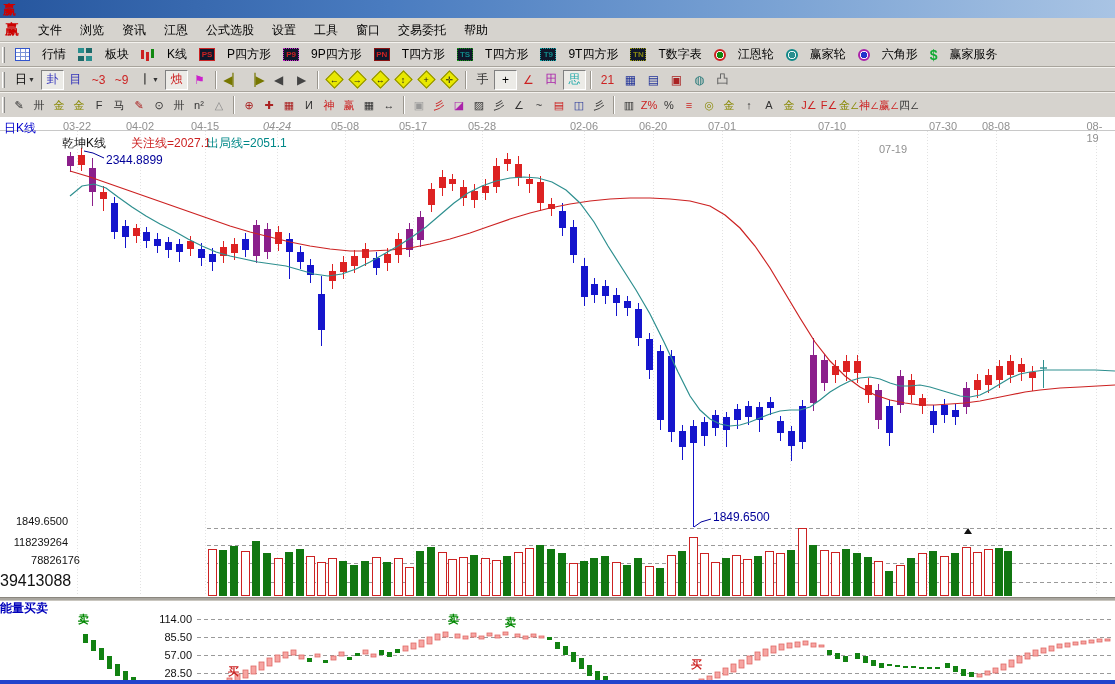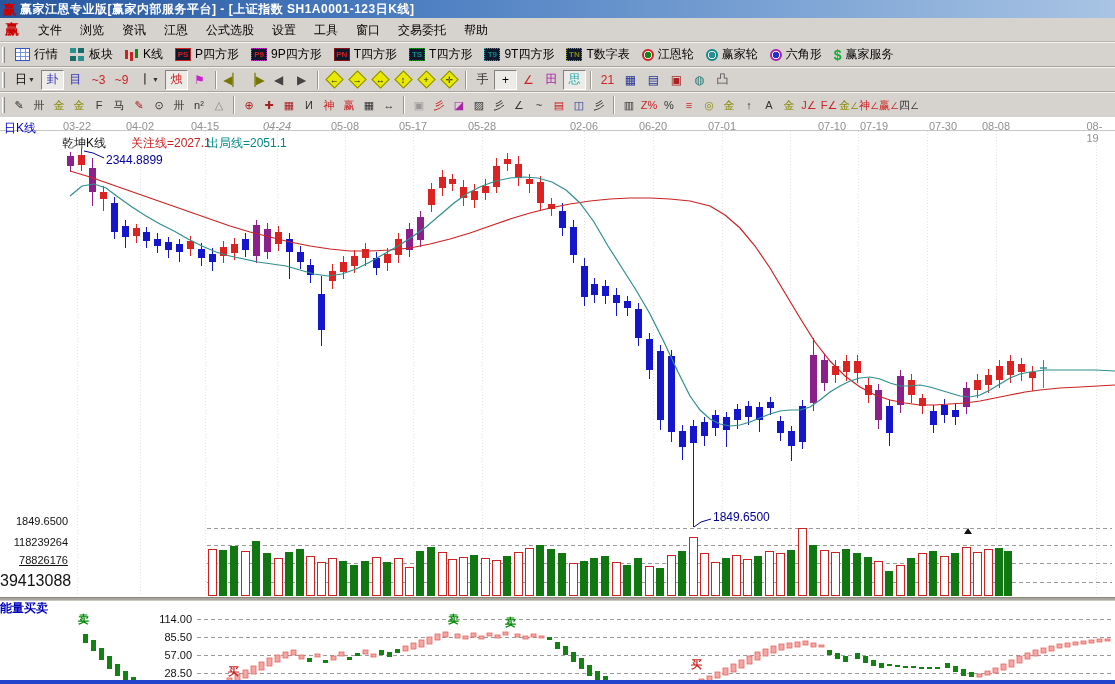--- a/index.html
+++ b/index.html
@@ -22,21 +22,21 @@
 
   
   .toolbar { position:absolute; left:0; width:1115px; background:#d6d3ce;
     display:flex; align-items:center; border-top:1px solid #f4f2ee; border-bottom:1px solid #a8a49c; }
   #tb1 { top:42px; height:25px; }
   #tb2 { top:67px; height:25px; }
   #tb3 { top:92px; height:26px; }
   .handle { width:3px; height:16px; border-left:1px solid #fff; border-right:1px solid #888; margin:0 4px 0 2px; }
   .tsep { width:2px; height:18px; border-left:1px solid #9a968e; border-right:1px solid #fff; margin:0 4px; }
 
-  .tbtn { display:flex; align-items:center; gap:4px; padding:2px 5px; font-size:12px; color:#000;
+  .tbtn { display:flex; align-items:center; gap:12px; padding:2px 5px; font-size:12px; color:#000;
     white-space:nowrap; cursor:default; border:1px solid transparent; }
 
   .ibtn { width:23px; height:20px; display:flex; align-items:center; justify-content:center;
     font-size:12px; border:1px solid transparent; cursor:default; position:relative; white-space:nowrap; }
   .ibtn.pressed { border-top:1px solid #808080; border-left:1px solid #808080;
     border-bottom:1px solid #ffffff; border-right:1px solid #ffffff; background:#ecebe7; }
   .ibtn .dd { font-size:7px; color:#333; margin-left:1px; }
   .ibtn.wide { width:32px; }
 
   
@@ -80,21 +80,20 @@
   .sig-lbl { position:absolute; font-size:11px; font-weight:bold; }
   .ralign { text-align:right; }
 </style>
 </head>
 <body>
 
 <div id="win">
 
   <div id="titlebar">
     <span class="logo">赢</span>
-    <span class="ttl">赢家江恩专业版[赢家内部服务平台] - [上证指数  SH1A0001-123日K线]</span>
   </div>
 
   <div id="menubar">
     <span class="logo">赢</span>
     <span id="menu-items"><span class="menu-item">文件</span><span class="menu-item">浏览</span><span class="menu-item">资讯</span><span class="menu-item">江恩</span><span class="menu-item">公式选股</span><span class="menu-item">设置</span><span class="menu-item">工具</span><span class="menu-item">窗口</span><span class="menu-item">交易委托</span><span class="menu-item">帮助</span></span>
   </div>
 
   <div id="tb1" class="toolbar">
       <span class="handle"></span>
       <div class="tbtn">
@@ -825,27 +824,27 @@
     <div class="date-lbl" style="left: 140px;">04-02</div>
     <div class="date-lbl" style="left: 205px;">04-15</div>
     <div class="date-lbl" style="left: 277px; font-style: italic;">04-24</div>
     <div class="date-lbl" style="left: 345px;">05-08</div>
     <div class="date-lbl" style="left: 413px;">05-17</div>
     <div class="date-lbl" style="left: 482px;">05-28</div>
     <div class="date-lbl" style="left: 584px;">02-06</div>
     <div class="date-lbl" style="left: 653px;">06-20</div>
     <div class="date-lbl" style="left: 722px;">07-01</div>
     <div class="date-lbl" style="left: 832px;">07-10</div>
-    <div class="date-lbl" style="left: 874px;">07-19</div>
+    <div class="date-lbl" style="left: 893px; margin-top: 23px;">07-19</div>
     <div class="date-lbl" style="left: 943px;">07-30</div>
     <div class="date-lbl" style="left: 996px;">08-08</div>
     <div class="date-lbl" style="left: 1096px;">08-19</div>
     <div class="abslbl ralign" style="left: 0px; width: 68px; top: 515px; font-size: 11px; color: rgb(17, 17, 17);">1849.6500</div>
     <div class="abslbl ralign" style="left: 0px; width: 68px; top: 536px; font-size: 11px; color: rgb(17, 17, 17);">118239264</div>
-    <div class="abslbl ralign" style="left: 0px; width: 68px; top: 554px; font-size: 11px; color: rgb(17, 17, 17); text-decoration: underline;">78826176</div>
+    <div class="abslbl ralign" style="left: 12px; width: 68px; top: 554px; font-size: 11px; color: rgb(17, 17, 17);">78826176</div>
     <div class="abslbl ralign" style="left: 0px; width: 68px; top: 572px; font-size: 16px; color: rgb(17, 17, 17);">39413088</div>
     <div class="abslbl ralign" style="left: 120px; width: 72px; top: 613px; font-size: 11px; color: rgb(17, 17, 17);">114.00</div>
     <div class="abslbl ralign" style="left: 120px; width: 72px; top: 631px; font-size: 11px; color: rgb(17, 17, 17);">85.50</div>
     <div class="abslbl ralign" style="left: 120px; width: 72px; top: 649px; font-size: 11px; color: rgb(17, 17, 17);">57.00</div>
     <div class="abslbl ralign" style="left: 120px; width: 72px; top: 667px; font-size: 11px; color: rgb(17, 17, 17);">28.50</div>
     <div class="sig-lbl" style="left: 78px; top: 612px; color: rgb(0, 136, 0);">卖</div>
     <div class="sig-lbl" style="left: 228px; top: 664px; color: rgb(204, 34, 34);">买</div>
     <div class="sig-lbl" style="left: 448px; top: 612px; color: rgb(0, 136, 0);">卖</div>
     <div class="sig-lbl" style="left: 505px; top: 615px; color: rgb(0, 136, 0);">卖</div>
     <div class="sig-lbl" style="left: 691px; top: 657px; color: rgb(204, 34, 34);">买</div>

